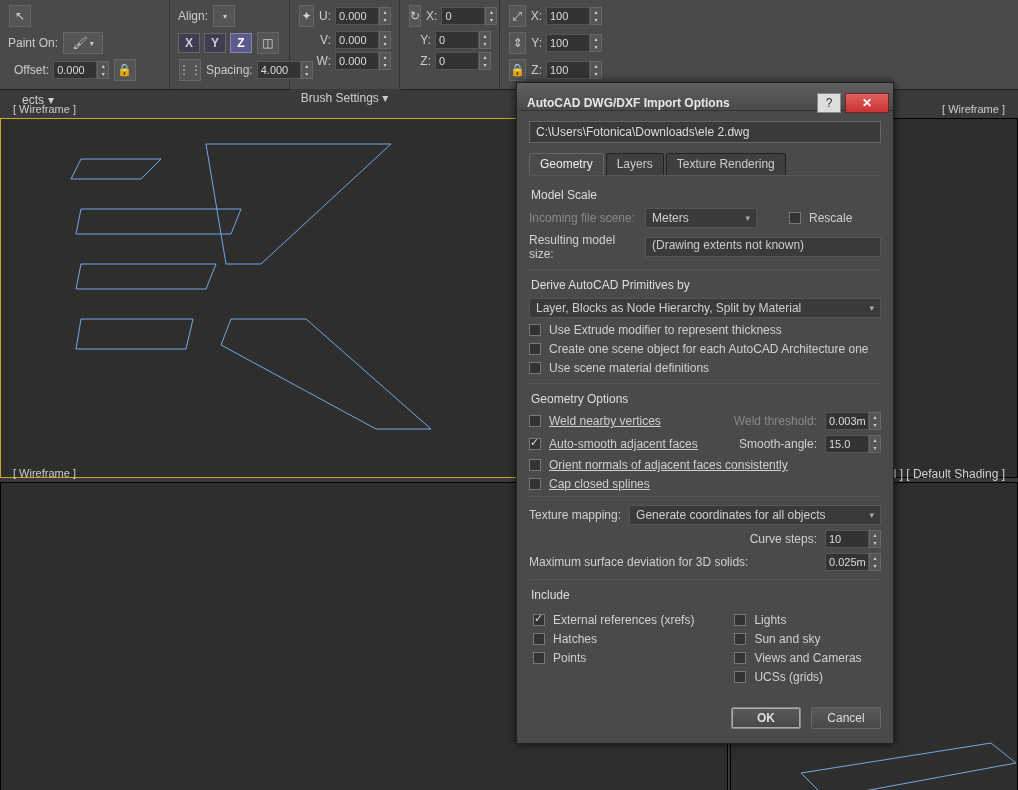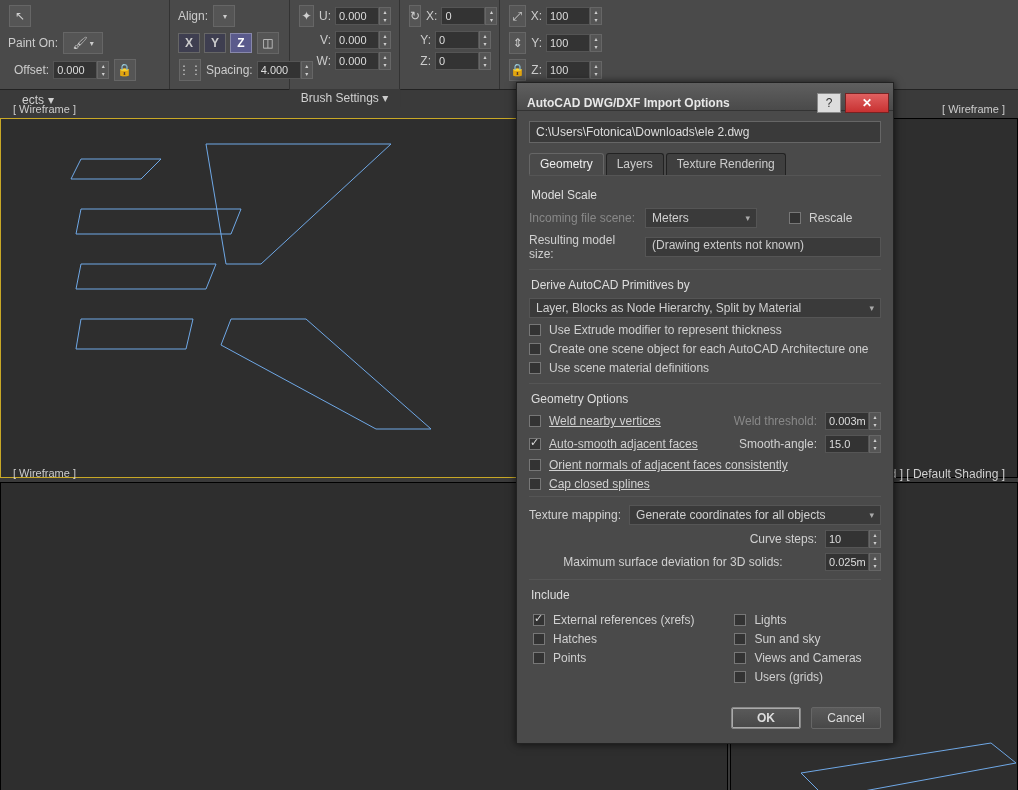--- a/index.html
+++ b/index.html
@@ -352,21 +352,21 @@
         <span style="flex:1;text-align:right">Curve steps:</span>
         <span class="spinner">
             <input value="10" style="">
             <span class="spin">
               <div>▴</div>
               <div>▾</div>
             </span>
           </span>
       </div>
       <div class="line">
-        <span style="flex:1;text-align:center">Maximum surface deviation for 3D solids:</span>
+        <span style="flex:1;text-align:left">Maximum surface deviation for 3D solids:</span>
         <span class="spinner">
             <input value="0.025m" style="">
             <span class="spin">
               <div>▴</div>
               <div>▾</div>
             </span>
           </span>
       </div>
 
       <div class="sep"></div>
@@ -394,21 +394,21 @@
           <div class="line">
               <span class="chk"></span>
               <span>Sun and sky</span>
             </div>
           <div class="line">
               <span class="chk"></span>
               <span>Views and Cameras</span>
             </div>
           <div class="line">
               <span class="chk"></span>
-              <span>Users (grids)</span>
+              <span>UCSs (grids)</span>
             </div>
         </div>
       </div>
 
       <div class="btns">
         <div class="btn prim">OK</div>
         <div class="btn">Cancel</div>
       </div>
     </div>
   </div>

